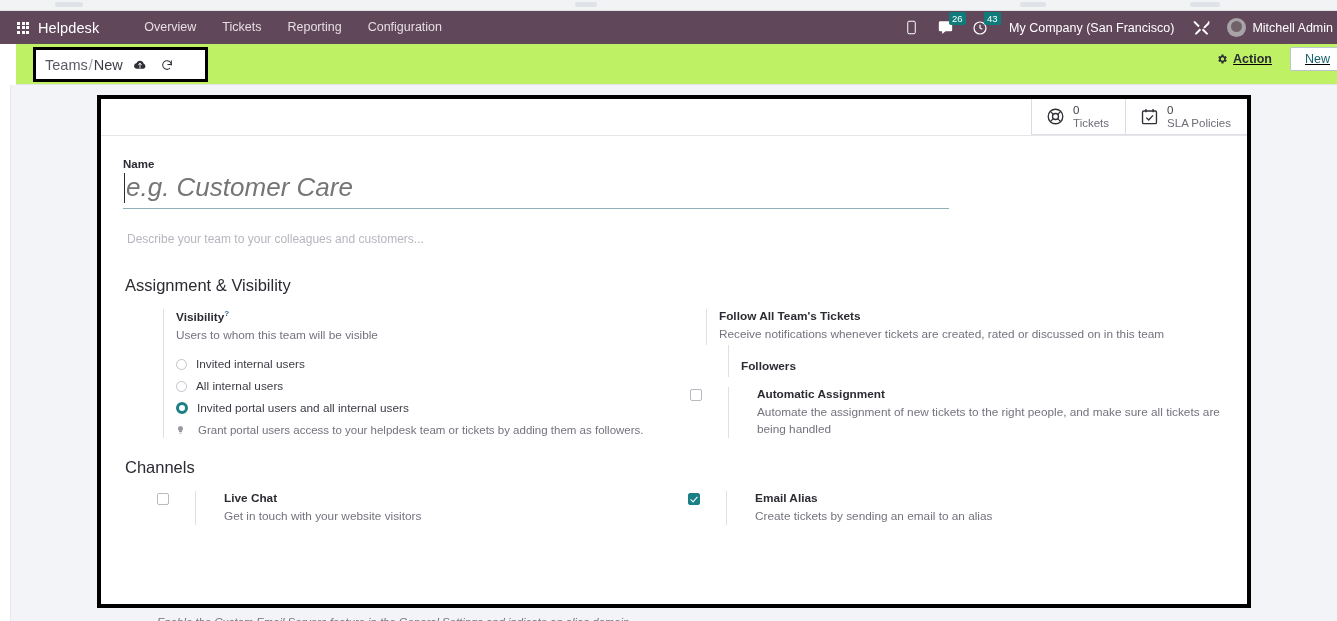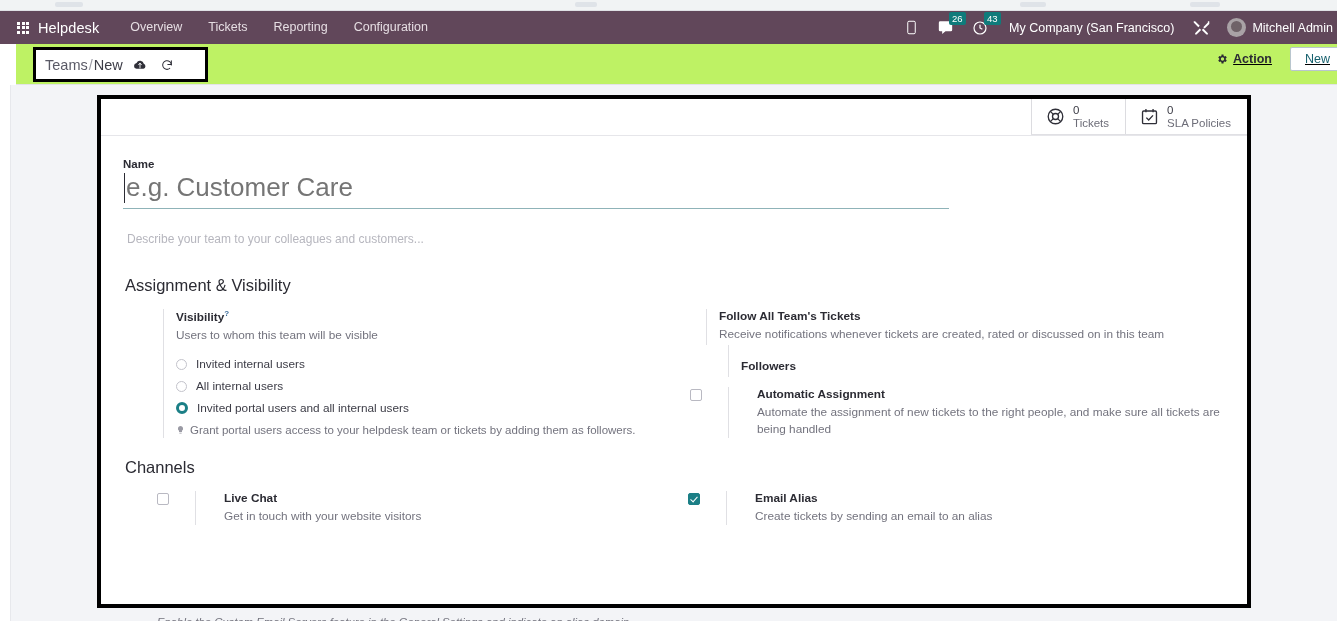--- a/index.html
+++ b/index.html
@@ -37,21 +37,21 @@
     grid-template-columns: repeat(3, 3px);
     grid-template-rows: repeat(3, 3px);
     gap: 1.5px;
     margin: 0 9px 0 17px;
     cursor: pointer;
   }
   .apps-grid i { display: block; width: 3px; height: 3px; background: #ffffff; }
   .brand {
     font-size: 14.5px;
     letter-spacing: .1px;
-    margin-right: 18px;
+    margin-right: 32px;
     color: #fff;
   }
   .nav-item {
     padding: 0 13px;
     line-height: 33px;
     color: #e6dee3;
     font-size: 12.5px;
     cursor: pointer;
     white-space: nowrap;
     text-align: center;
@@ -205,20 +205,21 @@
 
   .field-label { font-size: 11.5px; font-weight: bold; color: #2b2b33; margin-bottom: 1px; }
   .name-input-wrap { position: relative; width: 826px; }
   .name-input {
     font-size: 26px; color: #7a7a8c;
     border: none; outline: none;
     border-bottom: 1px solid #8fb3b8;
     width: 826px; padding: 1px 0 5px 3px;
     font-family: "Liberation Sans", sans-serif;
     background: transparent;
+    font-style: italic;
   }
   .caret {
     position: absolute; left: 1px; top: 2px;
     width: 1px; height: 30px; background: #2b2b33;
   }
   .desc-placeholder {
     margin-top: 23px; font-size: 12px; color: #b6b6be;
     padding-left: 4px;
   }
   .company-line {
@@ -251,21 +252,21 @@
     width: 11px; height: 11px; border-radius: 50%;
     border: 1px solid #c3c3cb; background: #fff;
     margin-right: 9px; flex: none;
   }
   .radio.on {
     border: 3px solid #1b7f86; background: #fff;
     width: 12px; height: 12px;
   }
   .radio-lbl { font-size: 11.8px; color: #3c3c46; }
 
-  .tip { display: flex; gap: 5px; margin-top: 9px; font-size: 11.5px; color: #73737e; }
+  .tip { display: flex; gap: 13px; margin-top: 9px; font-size: 11.5px; color: #73737e; }
   .tip .bulb { color: #9a9aa4; flex: none; }
 
   .cb-block { display: flex; margin-bottom: 0; }
   .cb {
     width: 12px; height: 12px; border: 1px solid #b9b9c2;
     background: #fff; flex: none; margin-top: 2px;
     position: relative; cursor: pointer; border-radius: 2px;
   }
   .cb.on { background: #1b7f86; border-color: #1b7f86; }
   .cb.on::after {

